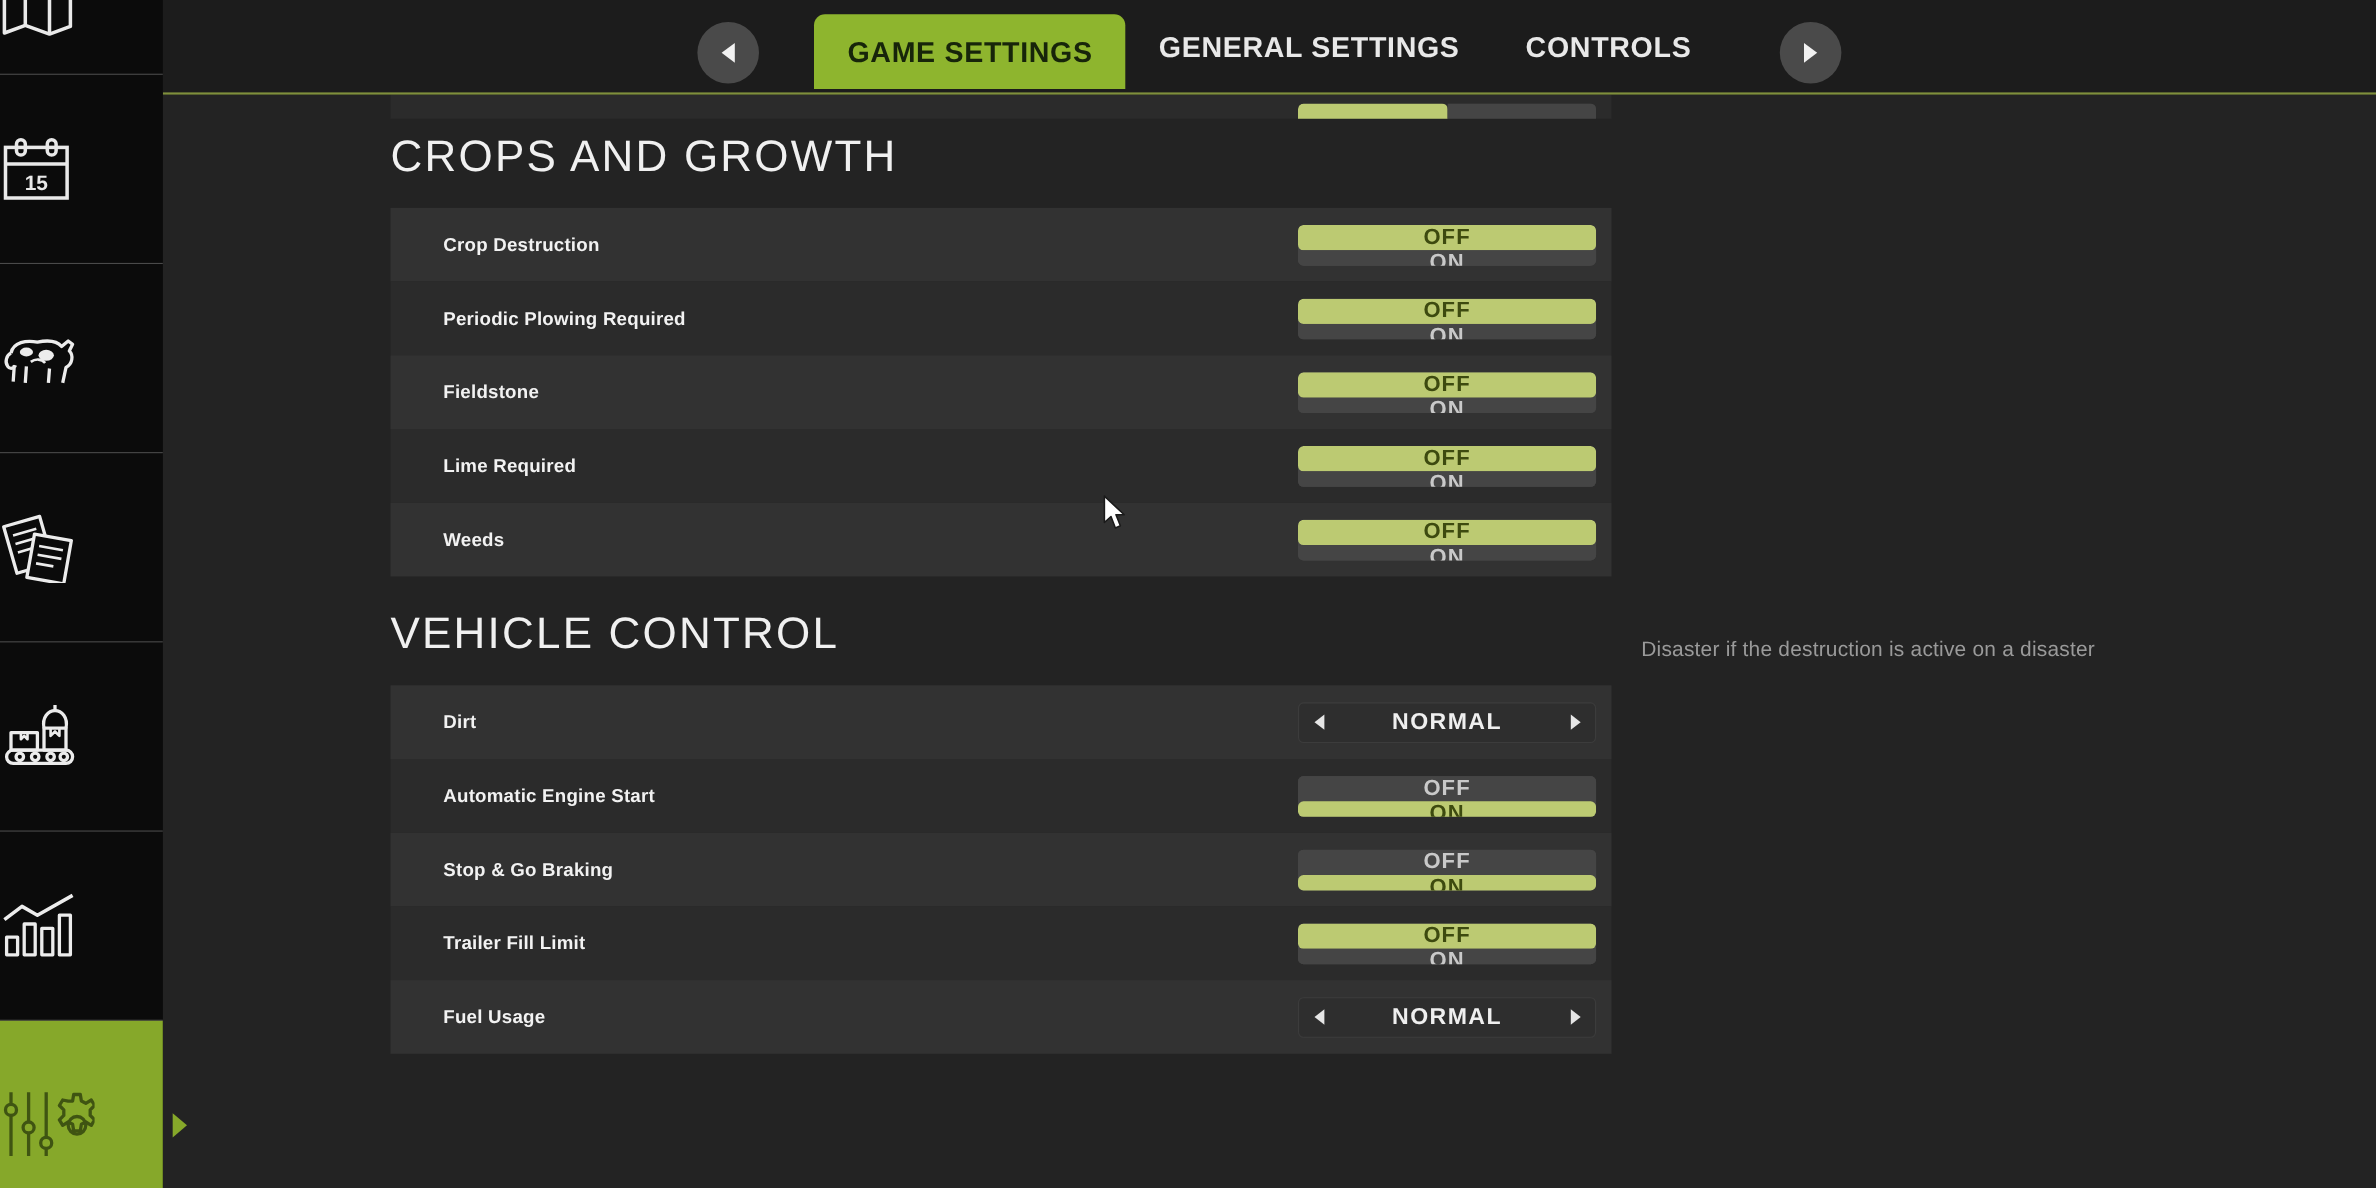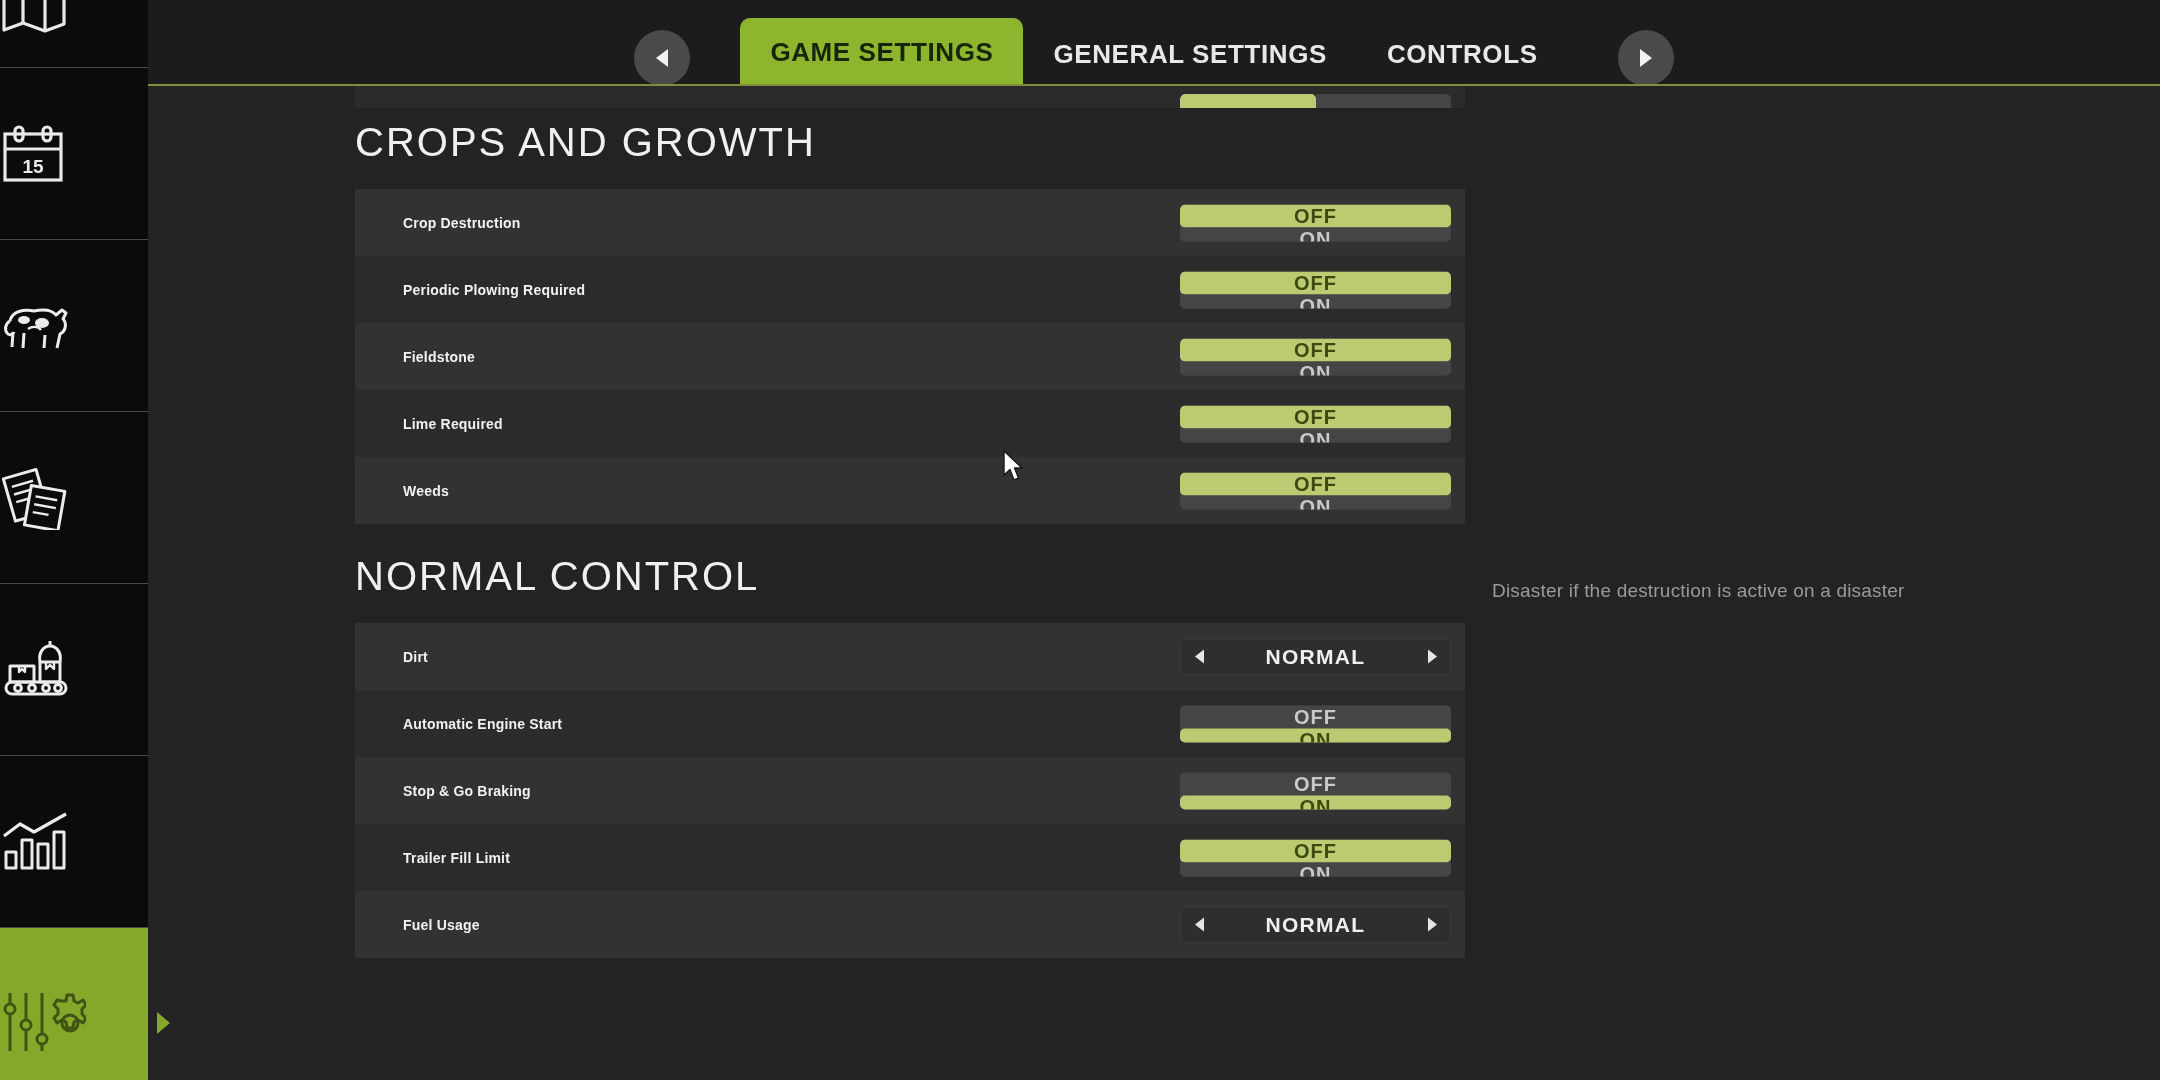--- a/index.html
+++ b/index.html
@@ -34,21 +34,21 @@
   }
   .side-icon svg { display:block; }
   .side-icon.active-ic svg { stroke:#3f5412; }
 
   
   #topbar {
     position:absolute; left:148px; top:0; right:0; height:86px; background:#1c1c1c; z-index:20;
   }
   #tabs-wrap {
     position:absolute; left:0; right:0; top:0; height:86px;
-    display:flex; align-items:flex-end; justify-content:center; gap:0;
+    display:flex; align-items:center; justify-content:center; gap:0;
   }
   .round-btn {
     width:56px;height:56px;border-radius:50%;background:#4a4a4a;
     display:flex;align-items:center;justify-content:center; margin-top:9px;
     cursor:pointer; flex:none;
   }
   .round-btn .tri { width:0;height:0; }
   .tri-left  { border-top:9px solid transparent;border-bottom:9px solid transparent;border-right:12px solid #f2f2f2; }
   .tri-right { border-top:9px solid transparent;border-bottom:9px solid transparent;border-left:12px solid #f2f2f2; }
   .tab {
@@ -76,21 +76,21 @@
     font-size:40px; font-weight:normal; letter-spacing:2px; color:#f0f0f0;
   }
   .rows { margin-top:24px; }
   .row {
     position:relative; height:67px; width:1110px; margin-left:207px;
     display:flex; align-items:center;
   }
   .row.odd  { background:#323232; }
   .row.even { background:#2b2b2b; }
   .row-label {
-    margin-left:48px; font-size:14px; font-weight:bold; color:#f2f2f2; letter-spacing:.2px;
+    margin-left:48px; font-size:17px; font-weight:bold; color:#f2f2f2; letter-spacing:.2px;
   }
   .control { position:absolute; right:14px; top:50%; transform:translateY(-50%); }
 
   
   .toggle { display:flex; width:271px; height:37px; border-radius:5px; overflow:hidden; background:#454545; cursor:pointer;flex-direction:column; }
   .toggle .half {
     flex:1; display:flex; align-items:center; justify-content:center;
     font-size:20px; font-weight:bold; letter-spacing:1px; color:#c9c9c9; background:#454545;
   }
   .toggle .half.sel { background:#bcca72; color:#3d4a0f; border-radius:5px; }
@@ -287,21 +287,21 @@
       <div class="row odd">
         <span class="row-label">Weeds</span>
         <div class="control toggle">
           <div class="half sel">OFF</div>
           <div class="half">ON</div>
         </div>
       </div>
 
     </div>
 
-    <h2 class="section-title" style="padding-top:30px;">NORMAL CONTROL</h2>
+    <h2 class="section-title" style="padding-top:30px;">VEHICLE CONTROL</h2>
     <div class="rows">
 
       <div class="row odd">
         <span class="row-label">Dirt</span>
         <div class="control stepper">
           <div class="arrow">
               <span class="ar-l"></span>
             </div>
           <div class="val">NORMAL</div>
           <div class="arrow">

